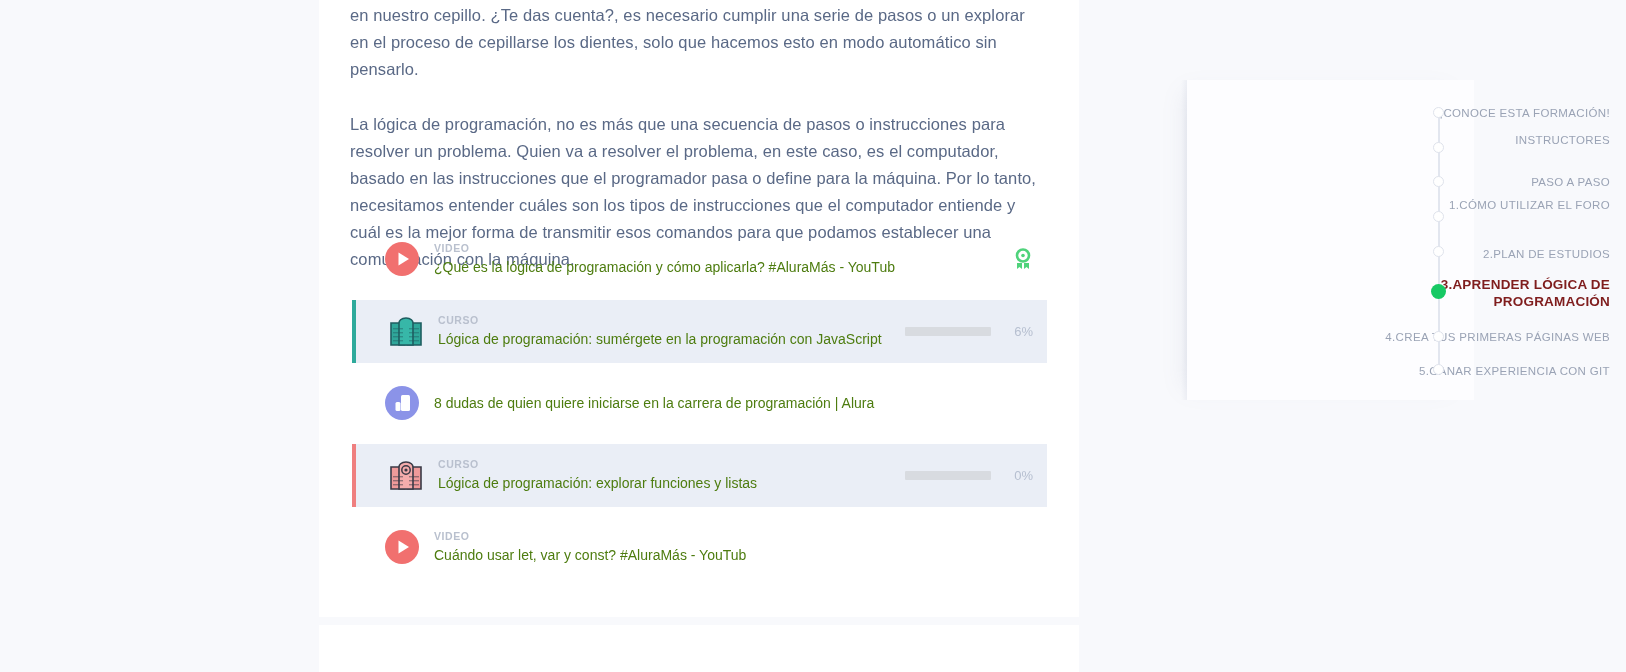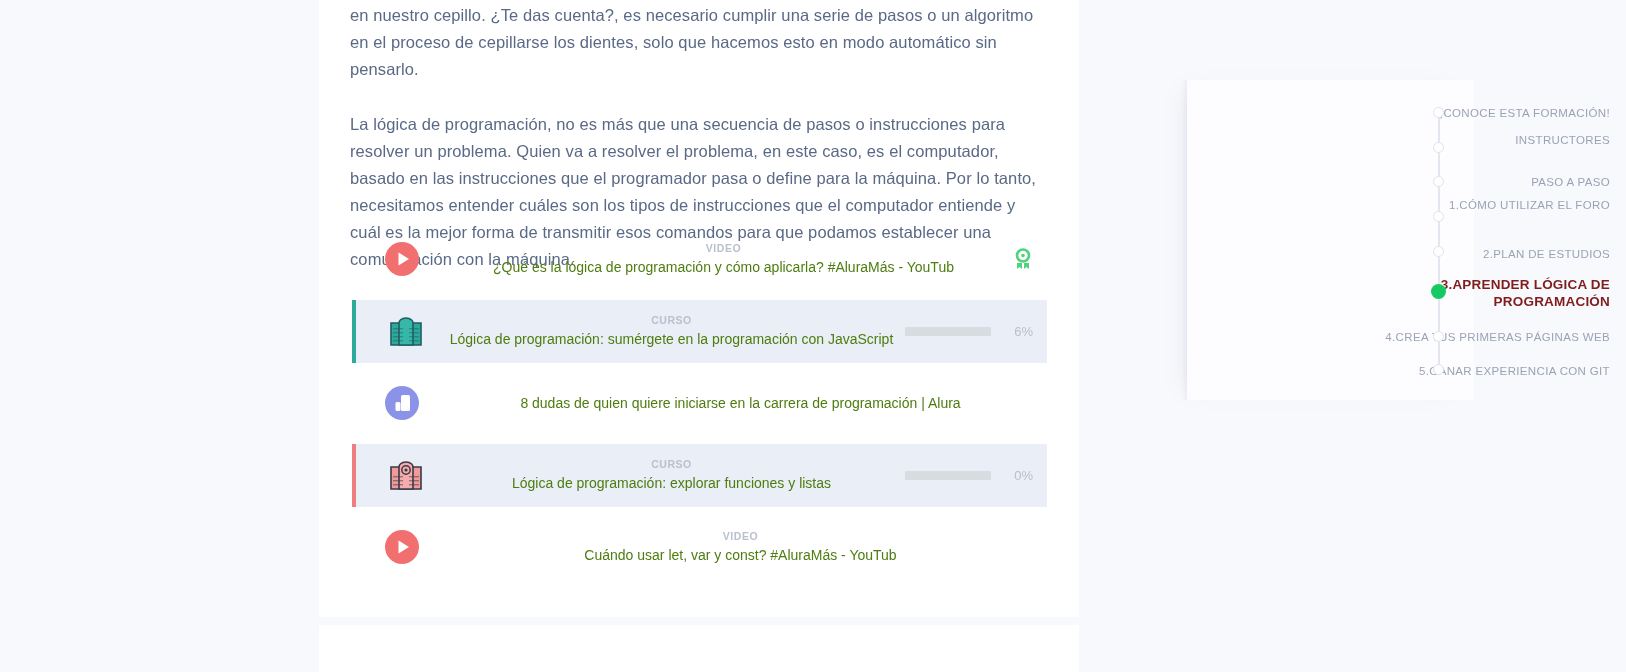--- a/index.html
+++ b/index.html
@@ -74,21 +74,21 @@
   .res-item.highlight.teal { border-left: 4px solid #2eaa9b; }
   .res-item.highlight.rose { border-left: 4px solid #ef7f7f; }
 
   .res-icon {
     width: 36px;
     height: 36px;
     flex: 0 0 36px;
     margin-right: 14px;
     position: relative;
   }
-  .res-text { flex: 1 1 auto; min-width: 0; text-align: center; }
+  .res-text { flex: 1 1 auto; min-width: 0; }
   .res-kind {
     font-size: 10.5px;
     letter-spacing: .55px;
     color: #b9c0ce;
     font-weight: 700;
     text-transform: uppercase;
     line-height: 13px;
     margin-bottom: 2px;
   }
   .res-title {
@@ -197,21 +197,21 @@
   }
 </style>
 </head>
 <body>
 
 <div id="page">
 
   <div class="content-card">
 
     <div class="article-body">
-      <p class="para first">en nuestro cepillo. ¿Te das cuenta?, es necesario cumplir una serie de pasos o un algoritmo en el proceso de cepillarse los dientes, solo que hacemos esto en modo automático sin pensarlo.</p>
+      <p class="para first">en nuestro cepillo. ¿Te das cuenta?, es necesario cumplir una serie de pasos o un explorar en el proceso de cepillarse los dientes, solo que hacemos esto en modo automático sin pensarlo.</p>
       <p class="para">La lógica de programación, no es más que una secuencia de pasos o instrucciones para resolver un problema. Quien va a resolver el problema, en este caso, es el computador, basado en las instrucciones que el programador pasa o define para la máquina. Por lo tanto, necesitamos entender cuáles son los tipos de instrucciones que el computador entiende y cuál es la mejor forma de transmitir esos comandos para que podamos establecer una comunicación con la máquina.</p>
     </div>
 
     <div class="res-list">
 
       <div class="res-item">
         <span class="res-icon">
           <svg width="36" height="36" viewBox="0 0 36 36">
             <circle cx="18" cy="18" r="17" fill="#f1706f"></circle>
             <path d="M14.5 11.5 L25 18 L14.5 24.5 Z" fill="#ffffff"></path>

